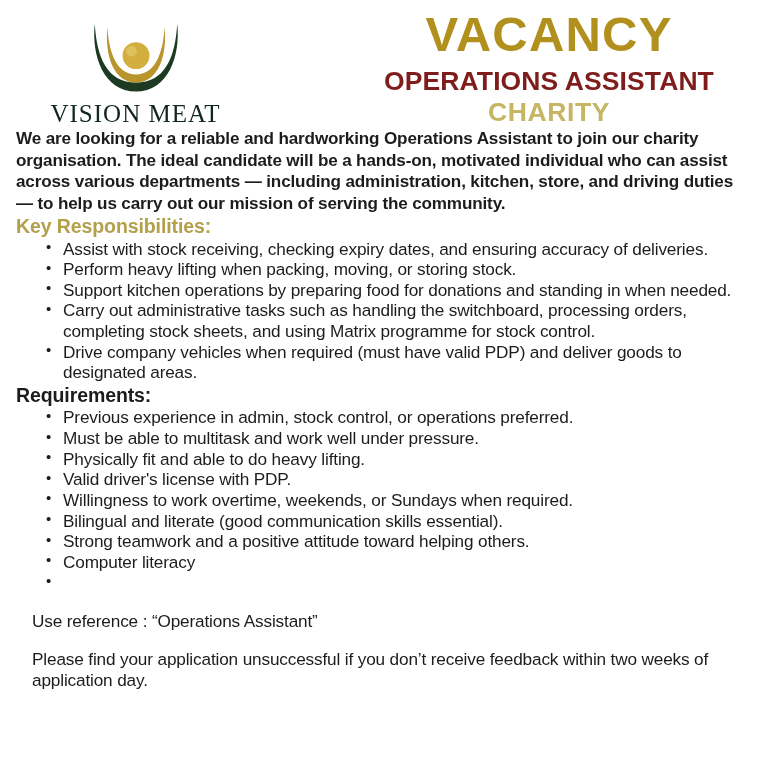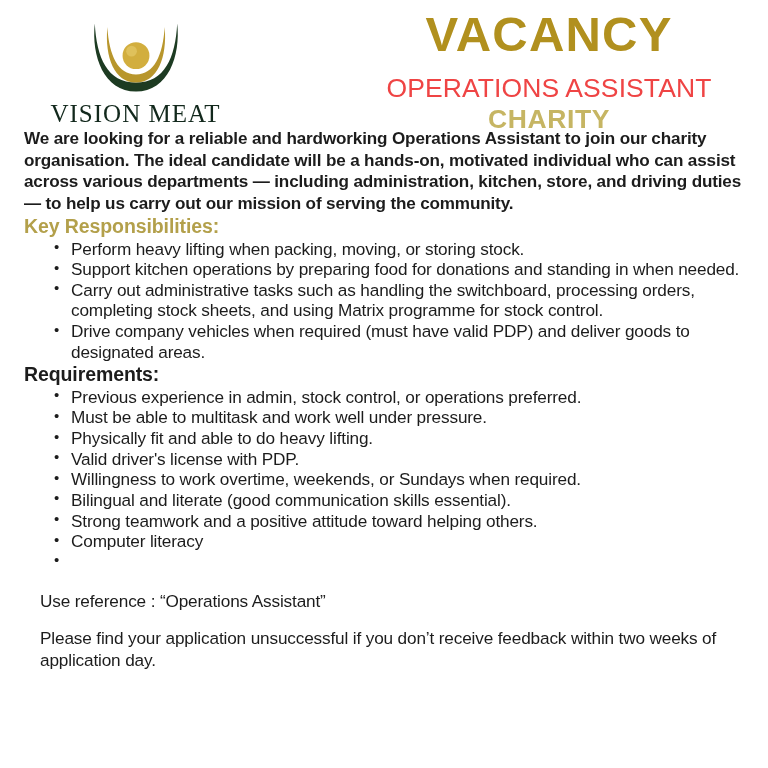--- a/index.html
+++ b/index.html
@@ -60,37 +60,37 @@
   }
   .title-vacancy {
     font-size: 49px;
     font-weight: bold;
     color: #b1901e;
     letter-spacing: 1.2px;
     line-height: 1.02;
   }
   .title-role {
     font-size: 26.5px;
-    font-weight: normal;
-    color: #ef4444;
+    font-weight: bold;
+    color: #7f1d1d;
     letter-spacing: 0.1px;
     line-height: 1.18;
-    margin-top: 13px;
+    margin-top: 6px;
   }
   .title-sector {
     font-size: 26.5px;
     font-weight: bold;
     color: #c6b563;
     letter-spacing: 0.6px;
     line-height: 1.18;
   }
 
   
   .content {
-    padding: 0 16px 0 24px;
+    padding: 0 16px 0 16px;
   }
 
   .intro {
     font-size: 17.1px;
     font-weight: bold;
     line-height: 1.26;
     color: #1c1c1c;
     letter-spacing: -0.15px;
     margin: 0;
   }
@@ -182,20 +182,21 @@
     </div>
 
   </div>
 
   <div class="content">
 
     <p class="intro">We are looking for a reliable and hardworking Operations Assistant to join our charity organisation. The ideal candidate will be a hands-on, motivated individual who can assist across various departments — including administration, kitchen, store, and driving duties — to help us carry out our mission of serving the community.</p>
 
     <div class="heading-gold">Key Responsibilities:</div>
     <ul class="bullets">
+      <li>Assist with stock receiving, checking expiry dates, and ensuring accuracy of deliveries.</li>
       <li>Perform heavy lifting when packing, moving, or storing stock.</li>
       <li>Support kitchen operations by preparing food for donations and standing in when needed.</li>
       <li>Carry out administrative tasks such as handling the switchboard, processing orders, completing stock sheets, and using Matrix programme for stock control.</li>
       <li>Drive company vehicles when required (must have valid PDP) and deliver goods to designated areas.</li>
     </ul>
 
     <div class="heading-dark">Requirements:</div>
     <ul class="bullets">
       <li>Previous experience in admin, stock control, or operations preferred.</li>
       <li>Must be able to multitask and work well under pressure.</li>

